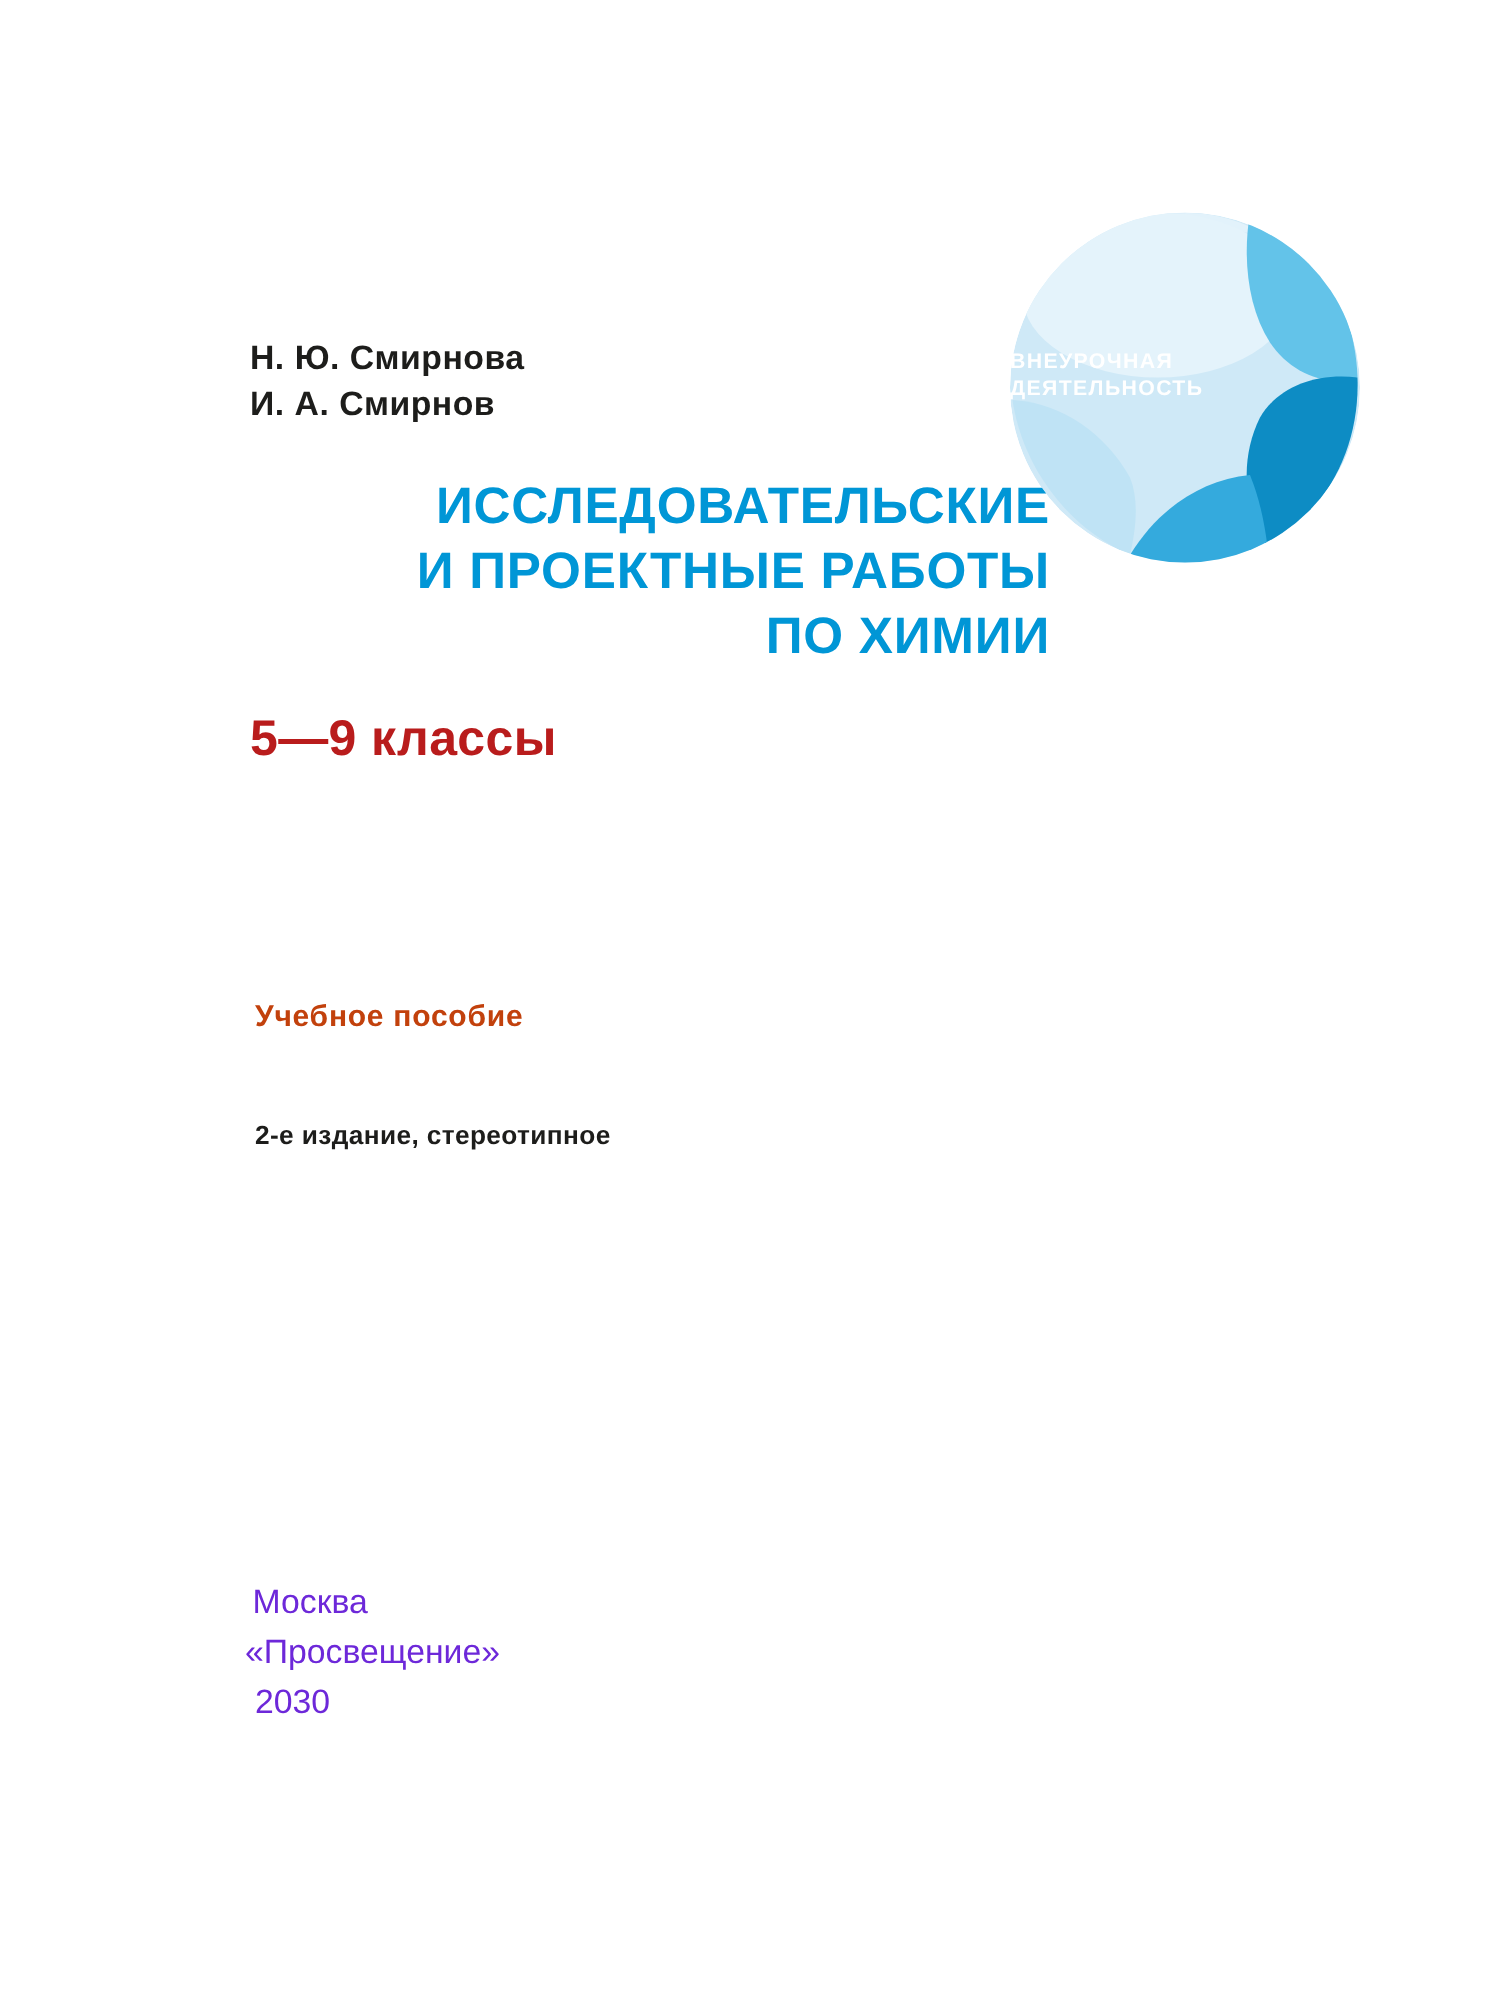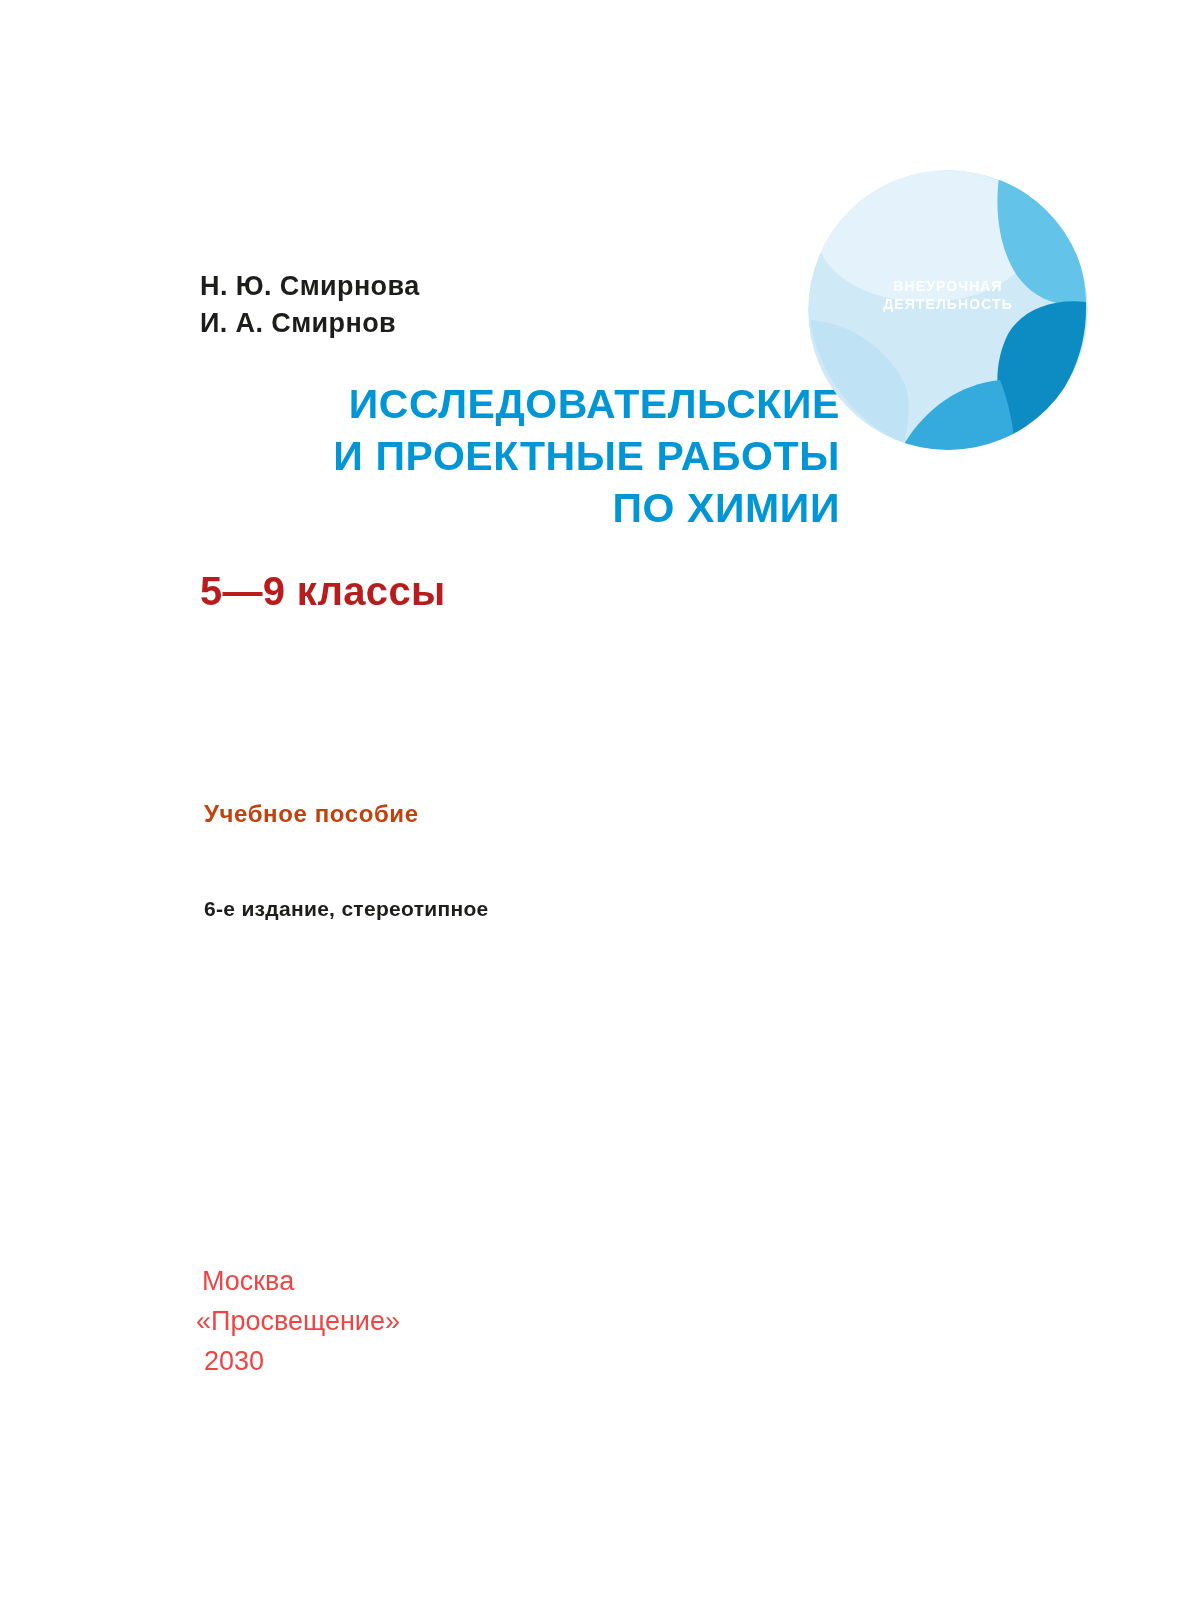--- a/index.html
+++ b/index.html
@@ -76,21 +76,21 @@
     font-weight: 600;
     letter-spacing: 0.3px;
     white-space: nowrap;
   }
 
   
   .imprint {
     position: absolute;
     left: 196px;
     top: 1262px;
-    color: #ef4444;
+    color: #6d28d9;
     font-size: 27px;
     font-weight: 400;
     line-height: 1.48;
   }
   .imprint div { white-space: nowrap; }
   .imprint .city   { padding-left: 6px; }
   .imprint .year   { padding-left: 8px; }
 
   
   .logo {
@@ -99,23 +99,23 @@
     top: 170px;
     width: 280px;
     height: 280px;
   }
   .logo svg { display: block; }
   .logo-text {
     position: absolute;
     left: 0;
     top: 108px;
     width: 280px;
-    text-align: center;
+    text-align: left;
     color: #ffffff;
-    font-size: 14px;
+    font-size: 17px;
     font-weight: 700;
     line-height: 1.28;
     letter-spacing: 1.1px;
     text-transform: uppercase;
     pointer-events: none;
   }
   .logo-text div { white-space: nowrap; }
 </style>
 </head>
 <body>
@@ -130,21 +130,21 @@
   <div class="title">
     <div>ИССЛЕДОВАТЕЛЬСКИЕ</div>
     <div>И ПРОЕКТНЫЕ РАБОТЫ</div>
     <div>ПО ХИМИИ</div>
   </div>
 
   <div class="grades">5—9 классы</div>
 
   <div class="subtitle">Учебное пособие</div>
 
-  <div class="edition">6-е  издание,  стереотипное</div>
+  <div class="edition">2-е  издание,  стереотипное</div>
 
   <div class="imprint">
     <div class="city">Москва</div>
     <div class="publisher">«Просвещение»</div>
     <div class="year">2030</div>
   </div>
 
   <div class="logo">
     <svg width="280" height="280" viewBox="0 0 280 280" xmlns="http://www.w3.org/2000/svg">
       <defs>

